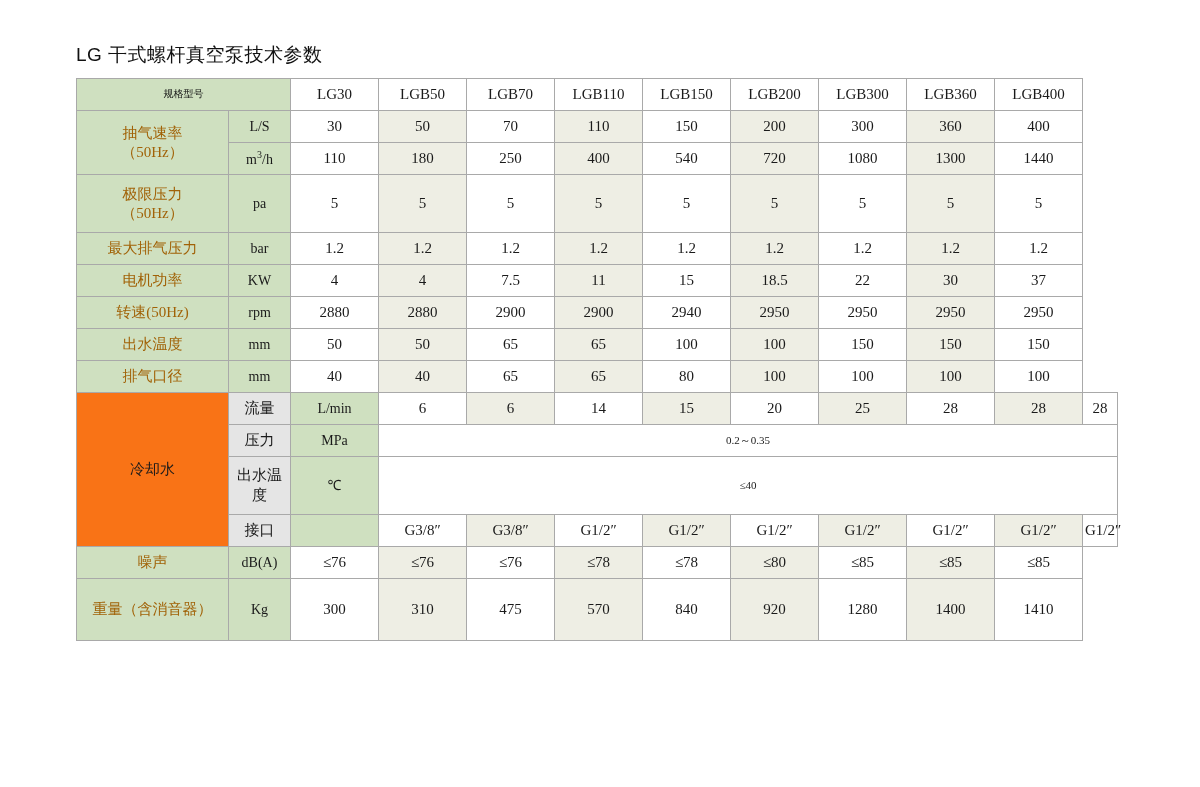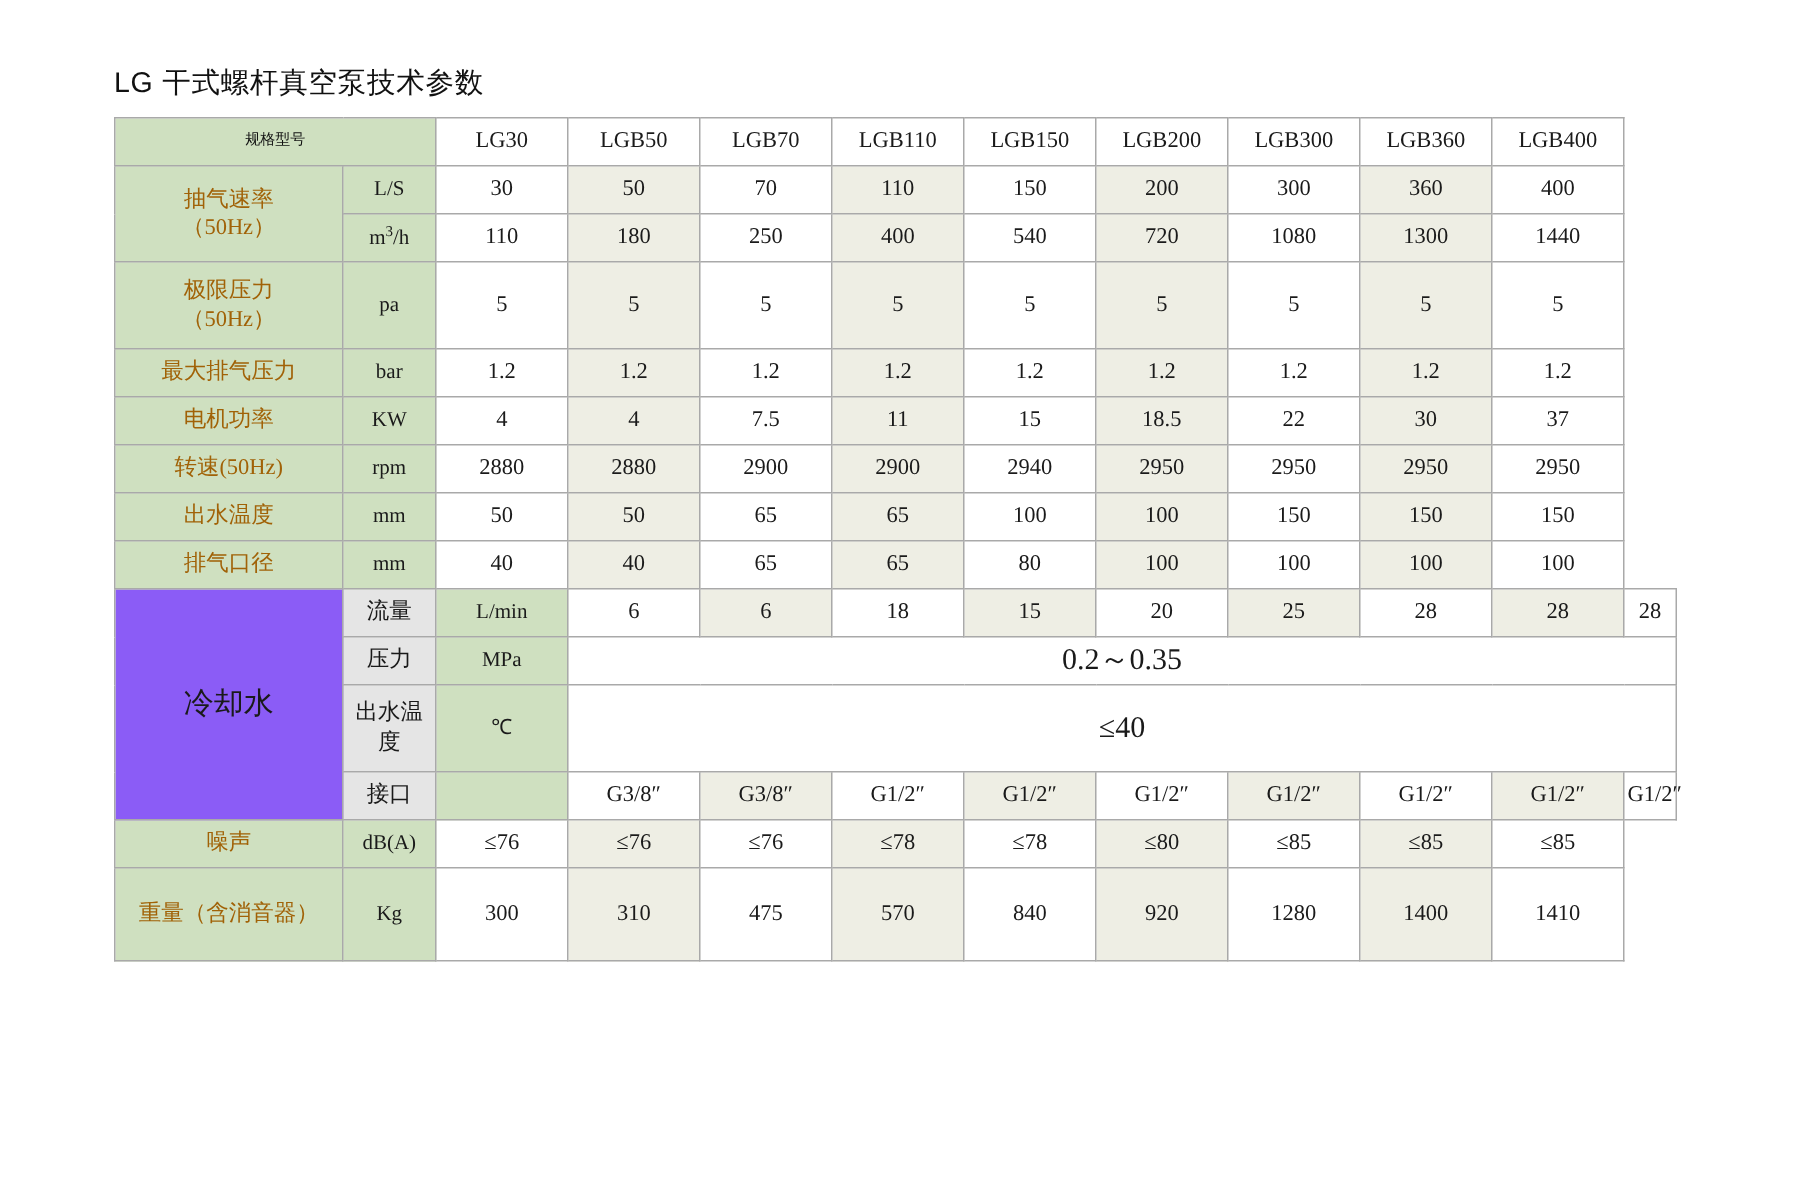--- a/index.html
+++ b/index.html
@@ -76,32 +76,32 @@
     font-size: 15px;
   }
   .cell-w { background: #ffffff; }
   .cell-b { background: #eeeee4; }
   .sub-lbl {
     background: #e5e5e5;
     font-family: "Liberation Sans", sans-serif;
     font-size: 15px;
   }
   .vert {
-    background: #8b5cf6;
-    font-family: "Liberation Sans", sans-serif;
-    font-size: 20px;
+    background: #f97316;
+    font-family: "Liberation Sans", sans-serif;
+    font-size: 15px;
     width: 44px;
     line-height: 1.35;
   }
   .tall { height: 58px; }
   .row-h { height: 32px; }
   .span-note {
     background: #ffffff;
     font-family: "Liberation Serif", serif;
-    font-size: 20px;
+    font-size: 11px;
   }
   .sup { font-size: 10px; vertical-align: super; }
 </style>
 </head>
 <body>
 
 <div id="page">
 
   <div class="title">LG 干式螺杆真空泵技术参数</div>
 
@@ -250,21 +250,21 @@
         <td class="cell-b">100</td>
         <td class="cell-w">100</td>
       </tr>
 
       <tr class="row-h">
         <td class="vert" rowspan="4" style="word-break: break-all;">冷却水</td>
         <td class="sub-lbl" style="width:108px">流量</td>
         <td class="unit">L/min</td>
         <td class="cell-w">6</td>
         <td class="cell-b">6</td>
-        <td class="cell-w">18</td>
+        <td class="cell-w">14</td>
         <td class="cell-b">15</td>
         <td class="cell-w">20</td>
         <td class="cell-b">25</td>
         <td class="cell-w">28</td>
         <td class="cell-b">28</td>
         <td class="cell-w">28</td>
       </tr>
 
       <tr class="row-h">
         <td class="sub-lbl">压力</td>

